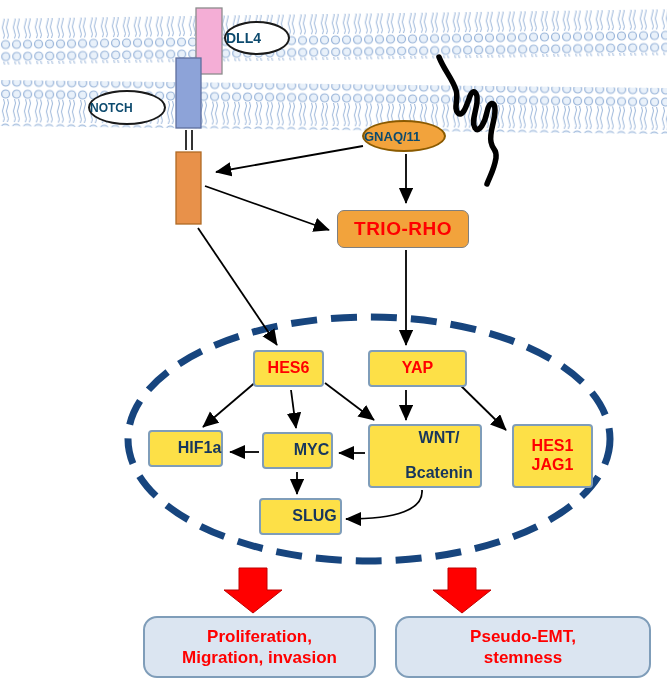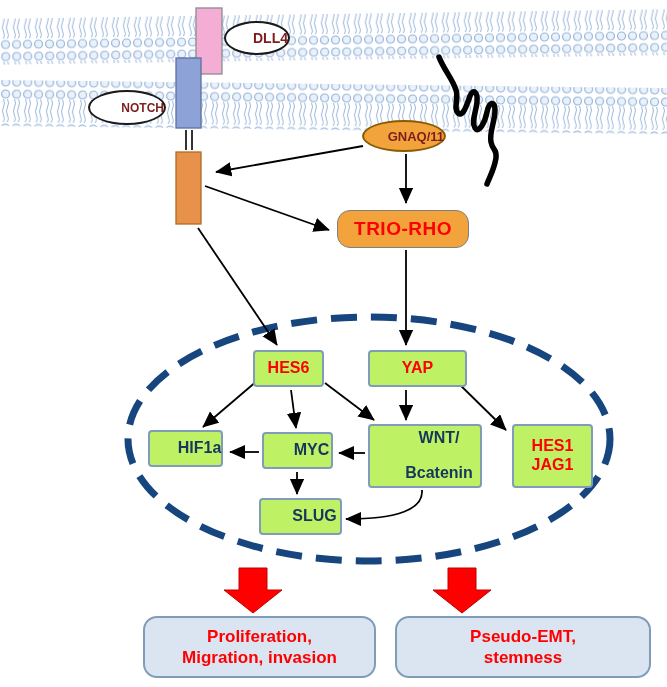--- a/index.html
+++ b/index.html
@@ -5,35 +5,35 @@
   html,body { margin:0; padding:0; background:#ffffff; }
   .canvas {
     position:relative; width:667px; height:687px; background:#ffffff;
     font-family:"Liberation Sans", sans-serif; overflow:hidden;
   }
   svg.layer { position:absolute; left:0; top:0; }
 
   .abs { position:absolute; box-sizing:border-box; }
 
   .ellipse-label {
-    display:flex; align-items:center; justify-content:flex-end;
+    display:flex; align-items:center; justify-content:flex-start;
     border-radius:50%; background:#ffffff; border:2px solid #1a1a1a;
-    color:#7f1d1d; font-weight:bold; text-align:center;
+    color:#0c4a6e; font-weight:bold; text-align:center;
   }
   .ellipse-label.orange { background:#f2a33c; border:2px solid #8a5a00; }
 
   .trio-box {
     display:flex; align-items:center; justify-content:center;
-    background:#f2a33c; border:1.5px solid #7f7f7f; border-radius:13px;
+    background:#f2a33c; border:1.5px solid #7f7f7f; border-radius:7px;
     color:#ff0000; font-weight:bold; font-size:19px; letter-spacing:0.5px;
   }
 
   .node {
     display:flex; flex-direction:column; align-items:center; justify-content:center;
-    background:#bef264; border:2px solid #7f9db9; border-radius:4px;
+    background:#fde047; border:2px solid #7f9db9; border-radius:4px;
     font-weight:bold; font-size:16px; line-height:1.18; text-align:center;
   }
   .node.red  { color:#ff0000; }
   .node.blue { color:#17365d;padding-left:28px; }
 
   .outcome {
     display:flex; flex-direction:column; align-items:center; justify-content:center;
     background:#dbe5f1; border:2px solid #7f9db9; border-radius:14px;
     color:#ff0000; font-weight:bold; font-size:17px; line-height:1.25; text-align:center;
   }

